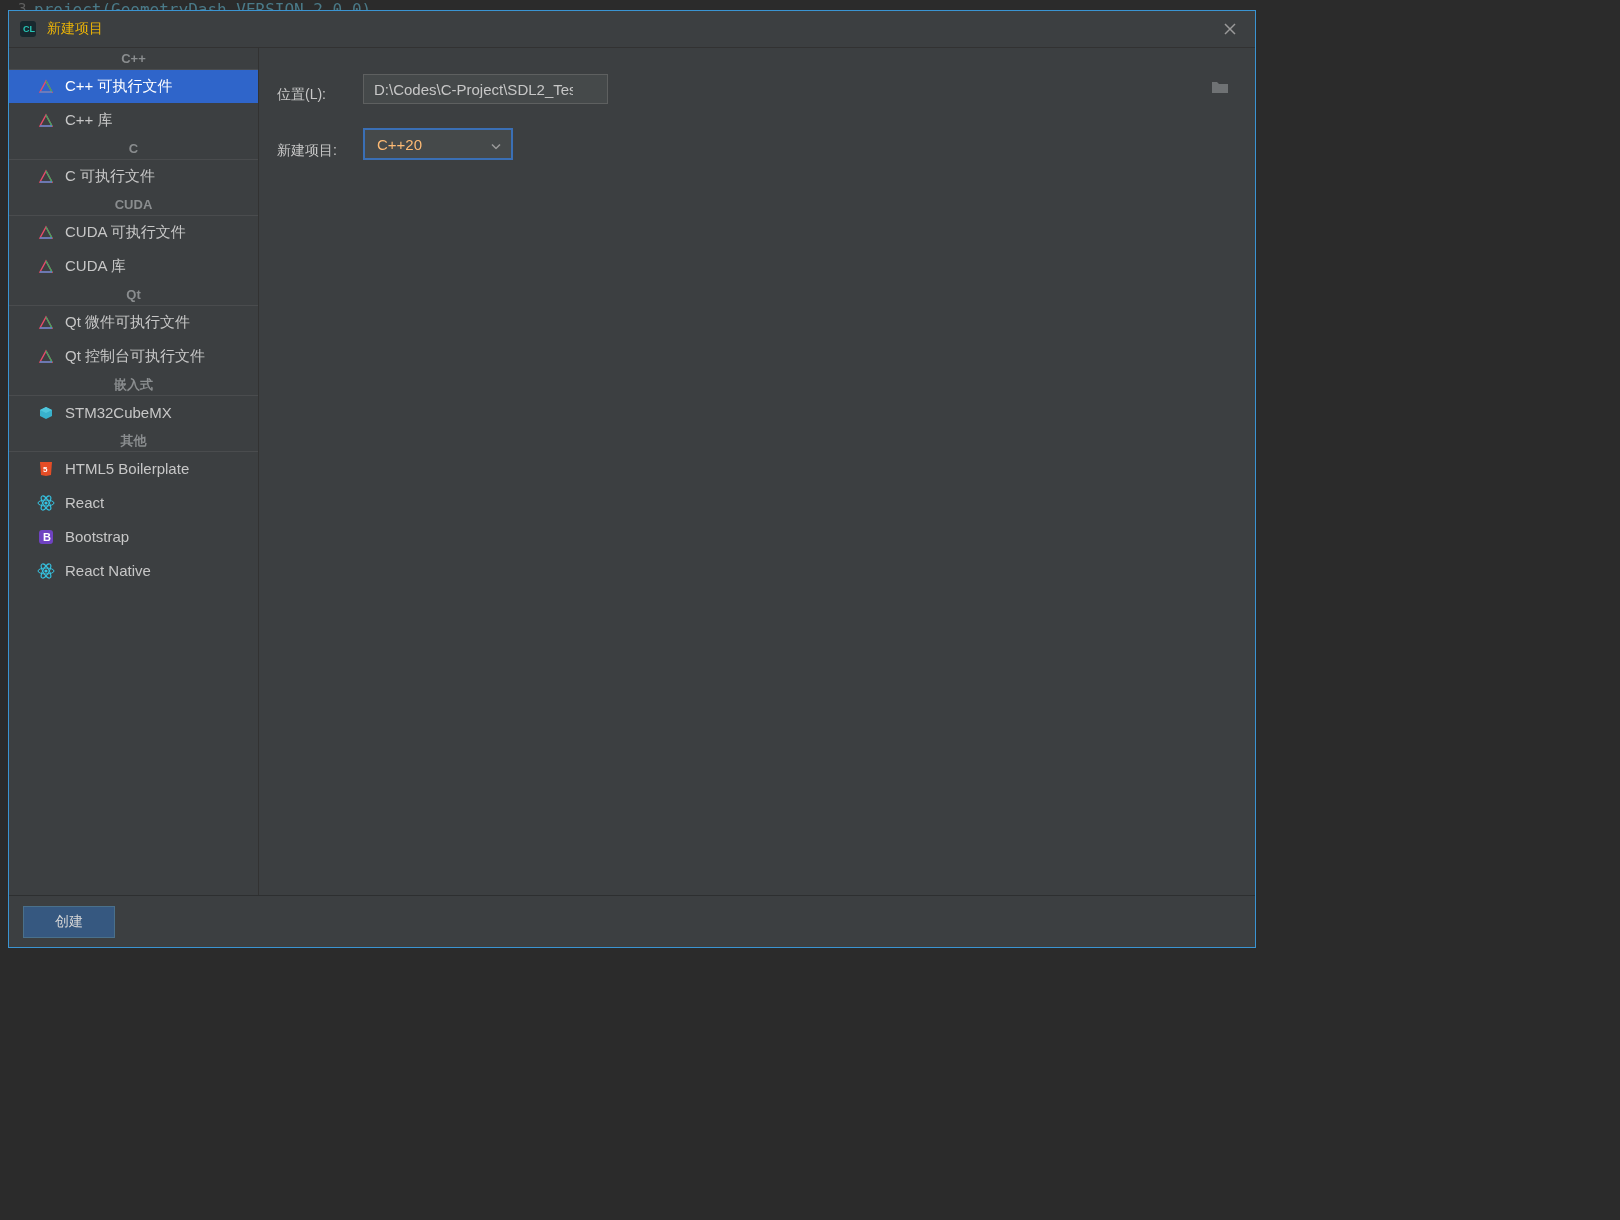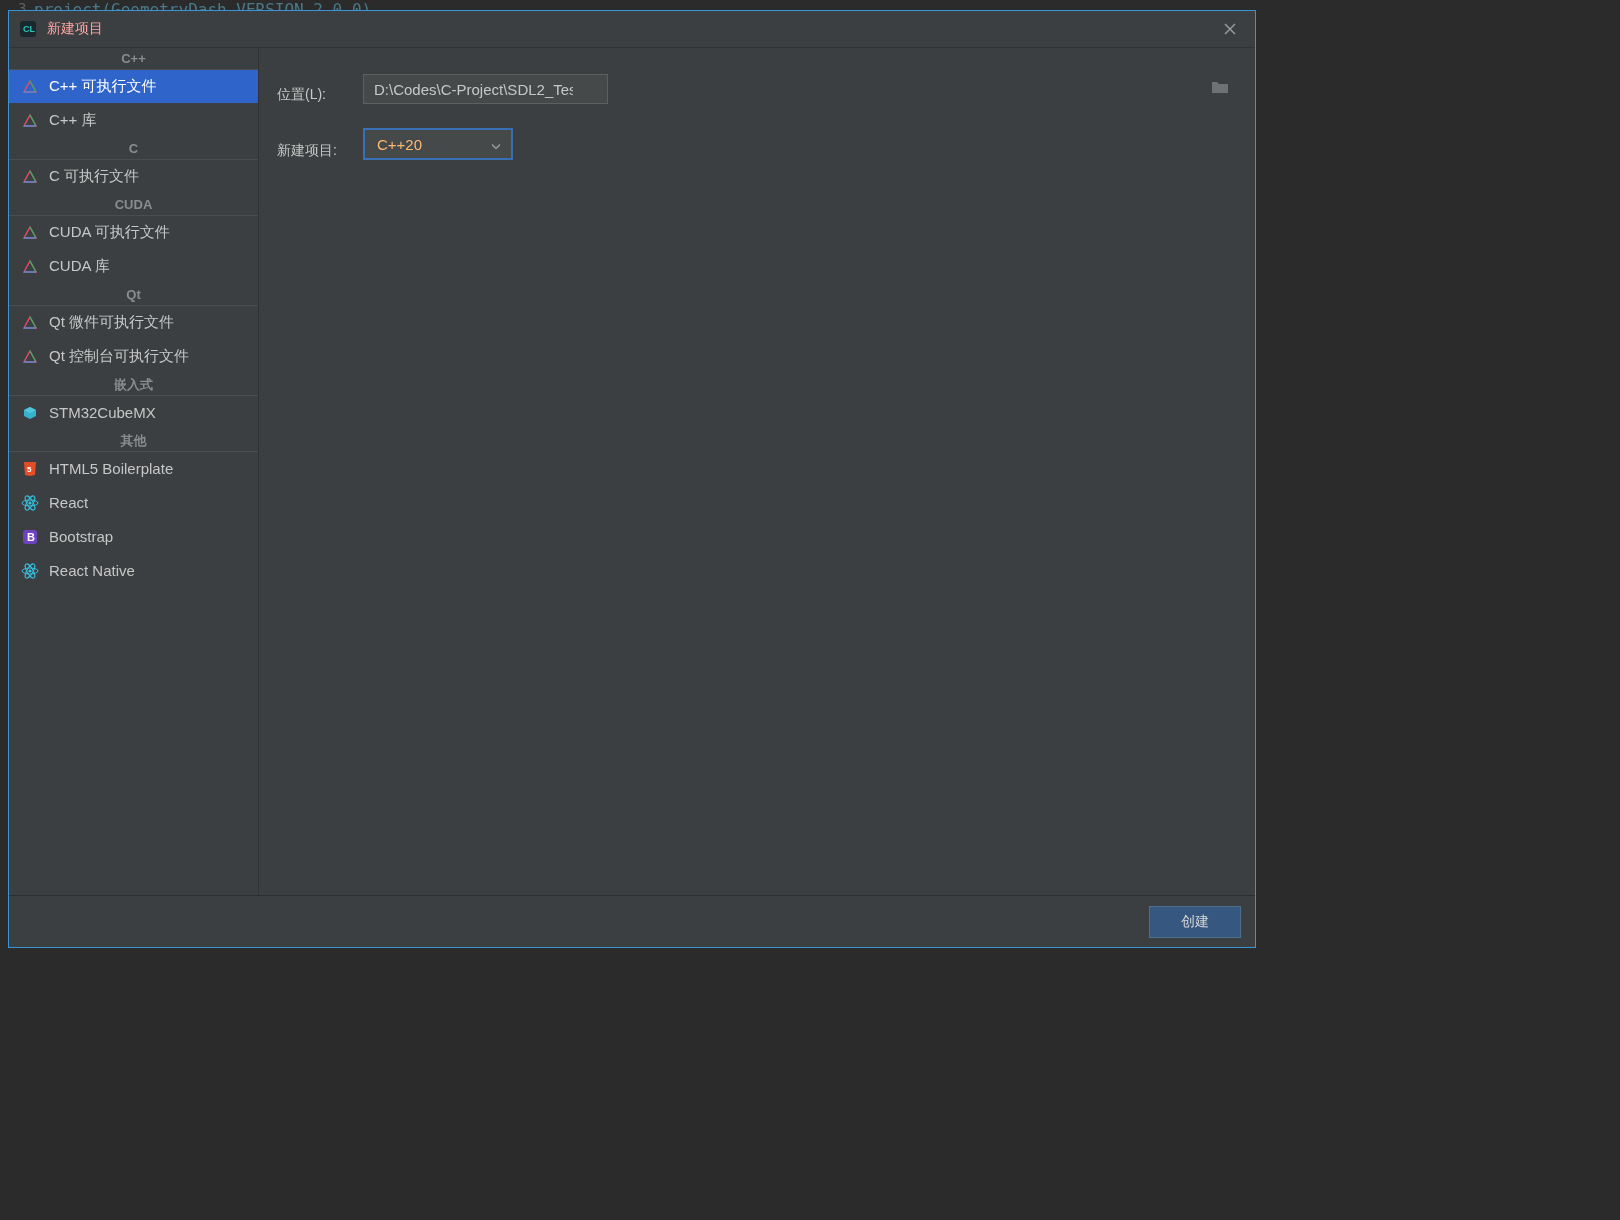--- a/index.html
+++ b/index.html
@@ -27,21 +27,21 @@
   padding: 0 10px;
   border-bottom: 1px solid #323232;
 }
 .app-icon {
   width: 18px; height: 18px;
   margin-right: 10px;
   display: inline-flex;
   align-items: center; justify-content: center; text-decoration: underline;
 }
 .title-text {
-  color: #fca5a5;
+  color: #eab308;
   font-size: 14px;
   flex: 1;
 }
 .close-btn {
   width: 30px; height: 30px;
   display: flex; align-items: center; justify-content: center;
   color: #9a9a9a;
   cursor: pointer;
   font-size: 16px;
 }
@@ -75,21 +75,21 @@
 .group-header::before {
   content: "";
   position: absolute;
   left: 0; right: 0; top: 50%;
   height: 0;
 }
 .sidebar-item {
   height: 34px;
   display: flex;
   align-items: center;
-  padding-left: 12px;
+  padding-left: 28px;
   color: #c7c7c7;
   font-size: 15px;
   cursor: pointer;
   border-bottom: 1px solid #3c3f41;
   text-align: center;
 }
 .sidebar-item.selected {
   background: #2f65ca;
   color: #ffffff;
 }
@@ -152,21 +152,20 @@
   position: absolute;
   right: 10px; top: 50%;
   transform: translateY(-50%);
   color: #9a9a9a;
 }
 .footer {
   height: 52px;
   border-top: 1px solid #2d2f30;
   display: flex;
   align-items: center;
-  justify-content: flex-end;
   padding: 0 14px;
   background: #3c3f41;
 }
 .create-btn {
   height: 32px;
   min-width: 92px;
   background: #365880;
   border: 1px solid #4a708b;
   color: #d6d6d6;
   font-size: 14px;

